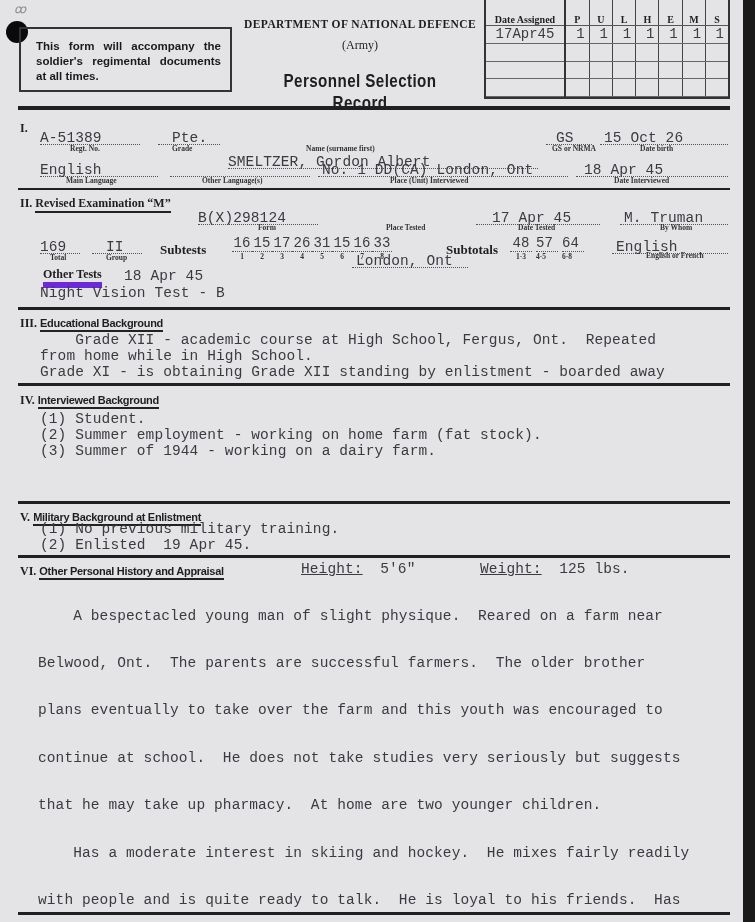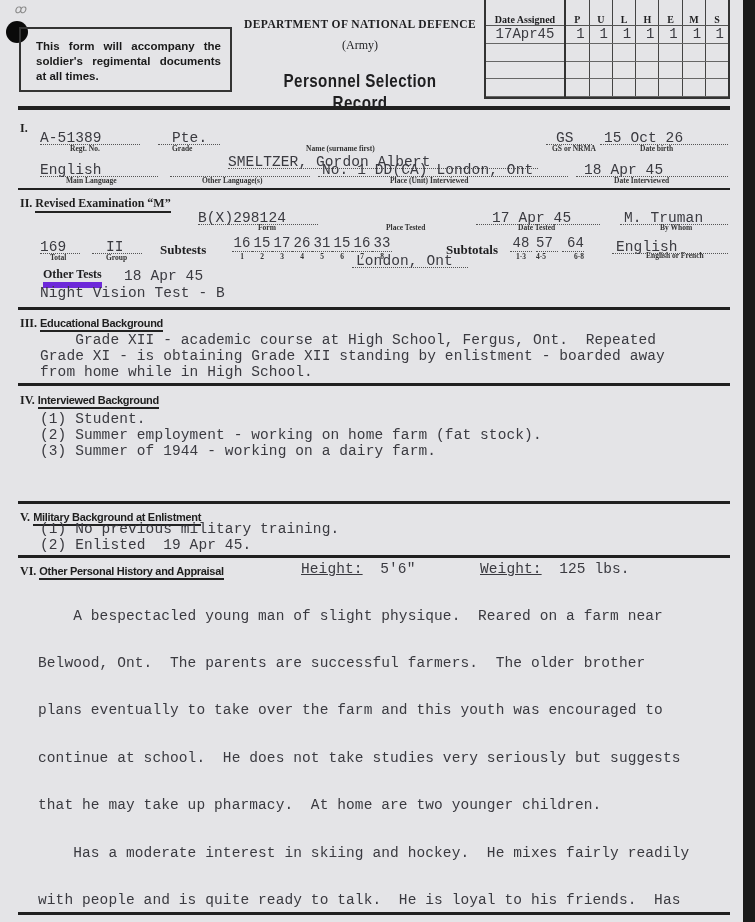--- a/index.html
+++ b/index.html
@@ -237,42 +237,42 @@
 
   <div class="abs" style="left:510px;top:235px;display:flex;gap:4px;">
     <div style="width:22px;text-align:center;">
         <div class="type dotline" style="font-size:14px">48</div>
         <div class="tiny-label">1-3</div>
       </div>
     <div style="width:22px;">
         <div class="type dotline" style="font-size:14px">57</div>
         <div class="tiny-label">4-5</div>
       </div>
-    <div style="width:22px;text-align:right;">
+    <div style="width:22px;text-align:left;">
         <div class="type dotline" style="font-size:14px">64</div>
         <div class="tiny-label">6-8</div>
       </div>
   </div>
 
   <div class="abs dotline" style="left:612px;top:237px;width:116px;height:16px;">
     <span class="type" style="padding-left:4px">English</span>
   </div>
   <div class="abs tiny-label" style="left:646px;top:251px;">English or French</div>
 
   <div class="abs" style="left:43px;top:267px;font-weight:bold;font-size:12px;border-bottom:6px solid #6d28d9;">Other Tests</div>
   <div class="abs type" style="left:124px;top:268px;">18 Apr 45</div>
   <div class="abs type" style="left:40px;top:285px;">Night Vision Test - B</div>
 
   <div class="rule" style="top:307px;height:3px;"></div>
 
   <div class="abs sec-title" style="left:20px;top:316px;">
     <span>III.</span>
     <span class="u">Educational Background</span>
   </div>
-  <div class="abs type" style="left:40px;top:332px;line-height:16px;"><div>    Grade XII - academic course at High School, Fergus, Ont.  Repeated</div><div>Grade XI - is obtaining Grade XII standing by enlistment - boarded away</div><div>from home while in High School.</div></div>
+  <div class="abs type" style="left:40px;top:332px;line-height:16px;"><div>    Grade XII - academic course at High School, Fergus, Ont.  Repeated</div><div>from home while in High School.</div><div>Grade XI - is obtaining Grade XII standing by enlistment - boarded away</div></div>
 
   <div class="rule" style="top:383px;height:3px;"></div>
 
   <div class="abs sec-title" style="left:20px;top:393px;">
     <span>IV.</span>
     <span class="u">Interviewed Background</span>
   </div>
   <div class="abs type" style="left:40px;top:411px;line-height:16px;"><div>(1) Student.</div><div>(2) Summer employment - working on home farm (fat stock).</div><div>(3) Summer of 1944 - working on a dairy farm.</div></div>
 
   <div class="rule" style="top:501px;height:3px;"></div>

